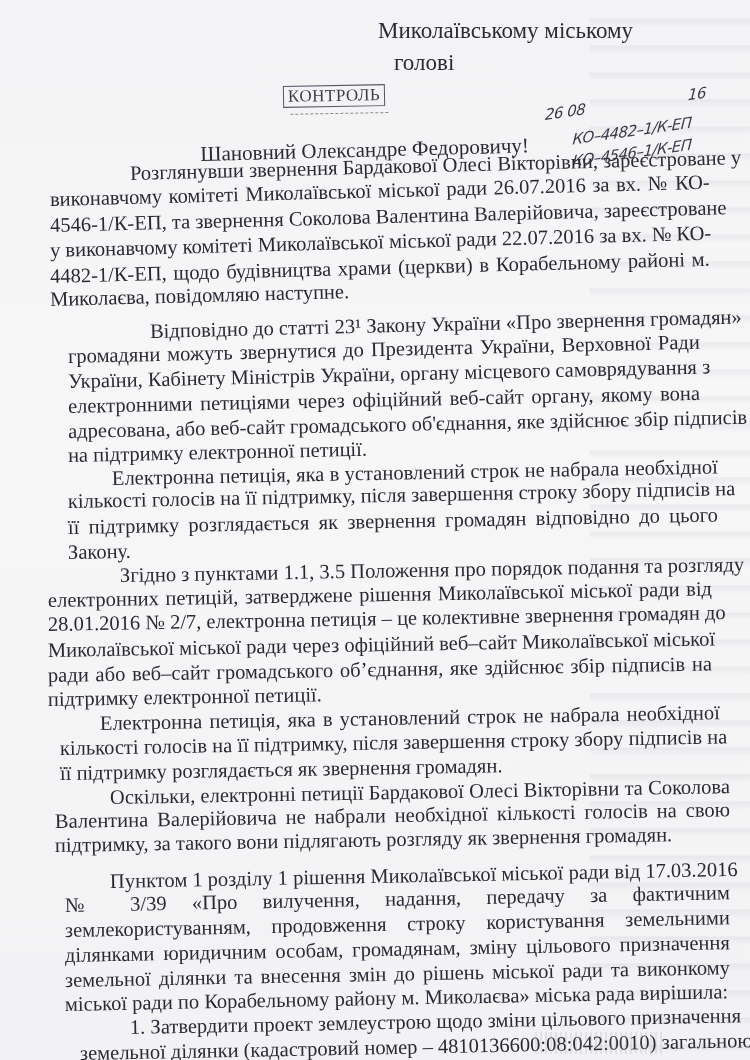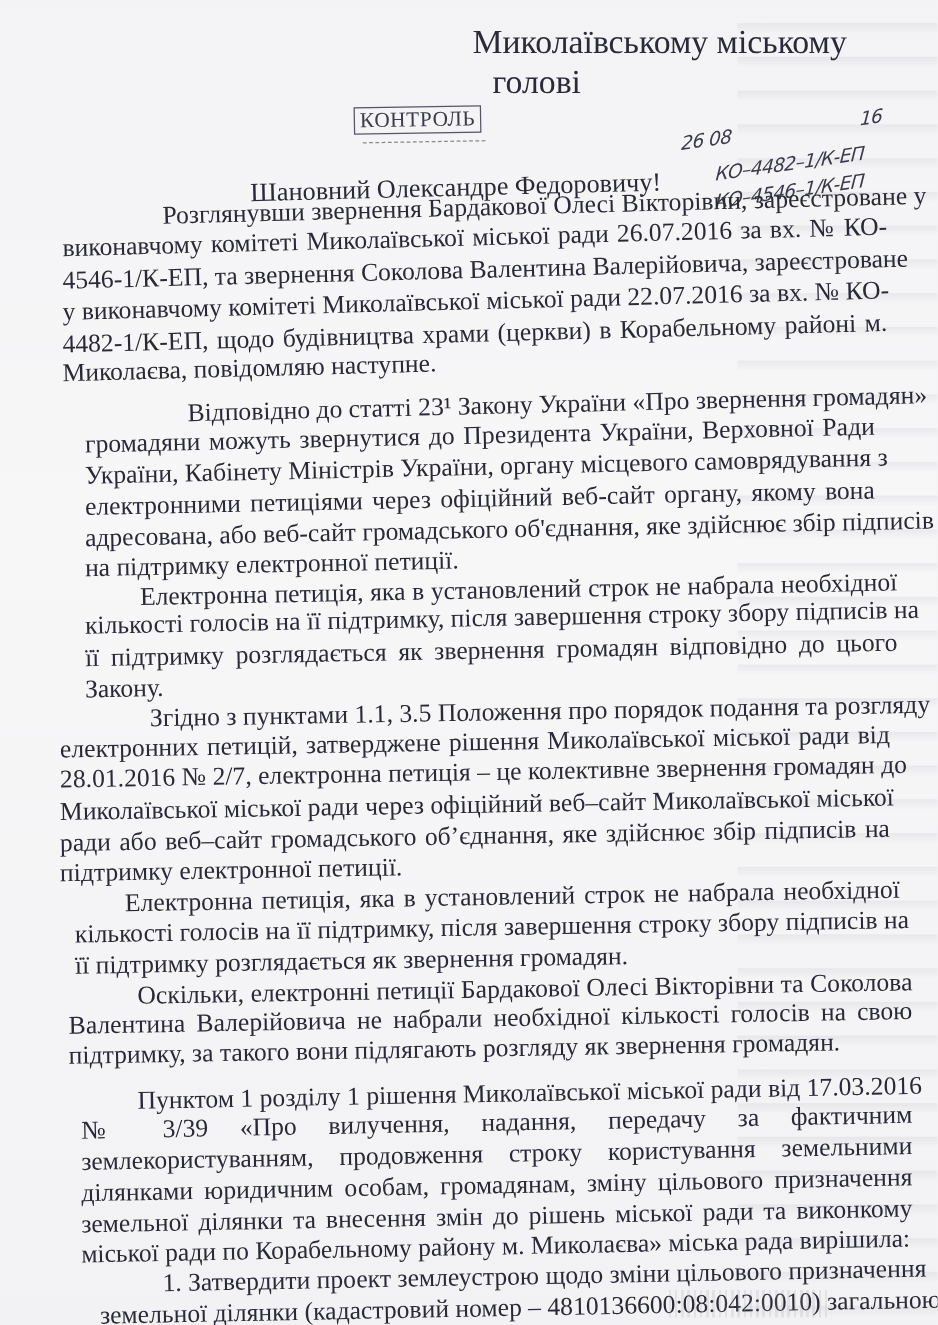--- a/index.html
+++ b/index.html
@@ -27,21 +27,21 @@
   .bleed {
     position: absolute;
     left: 590px; top: 0;
     width: 160px;
     height: 1060px;
     background: repeating-linear-gradient(180deg, rgba(200,200,210,0.0) 0px, rgba(200,200,210,0.0) 18px, rgba(190,190,200,0.22) 19px, rgba(190,190,200,0.0) 27px);
     pointer-events: none;
   }
   .addr {
     position: absolute;
-    font-size: 27px;
+    font-size: 23px;
     color: #2b2b38;
     white-space: nowrap;
     text-align: right;
   }
   .stamp {
     position: absolute;
     left: 283px; top: 85px;
     border: 1.5px solid #555566;
     padding: 0 4px;
     font-size: 17px;

